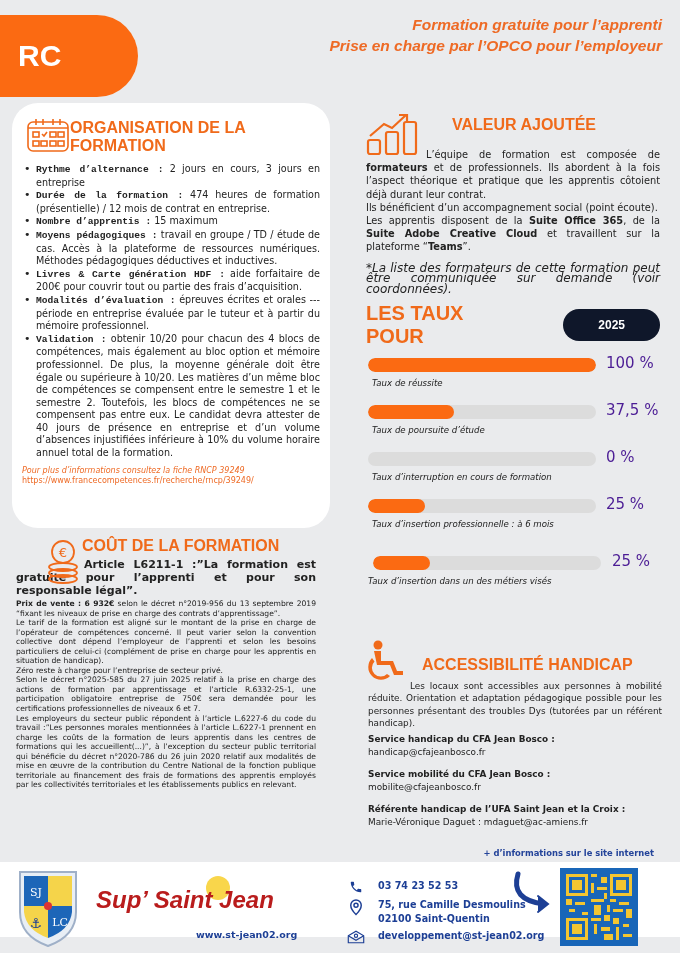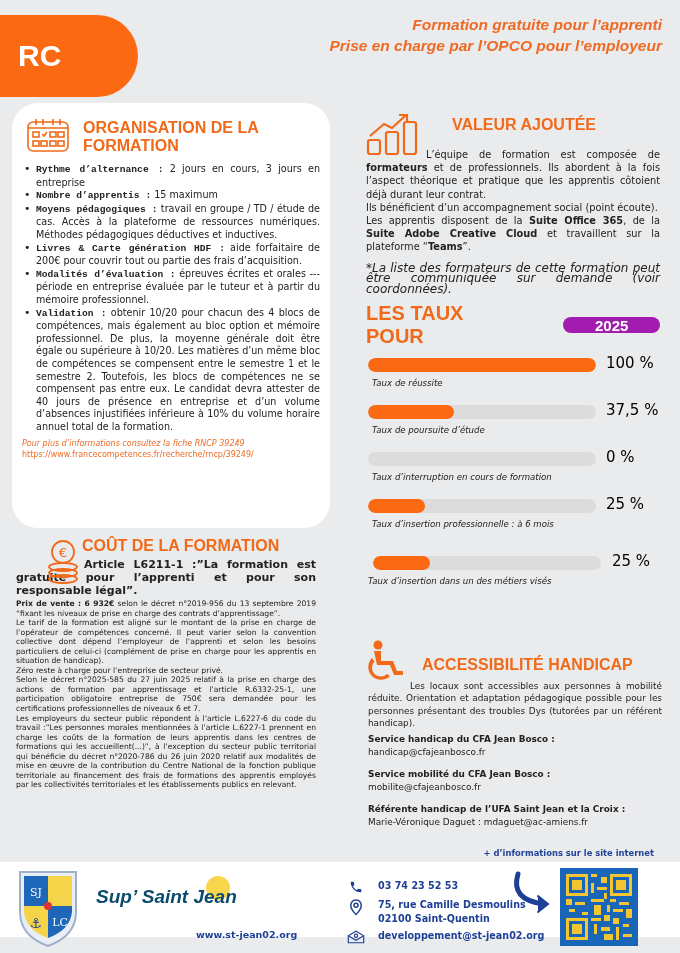--- a/index.html
+++ b/index.html
@@ -27,21 +27,21 @@
     
     .org-panel {
       position: absolute; left: 12px; top: 103px; width: 318px; height: 425px;
       background: #fff; border-radius: 26px;
       padding: 14px 10px 0 10px;
     }
     .section-title {
       font-family: "Liberation Sans", sans-serif; font-weight: bold;
       color: #f06a1a; font-size: 16px; letter-spacing: 0;
     }
-    .org-head { display: flex; align-items: center; gap: 13px; margin-left: 4px; }
+    .org-head { display: flex; align-items: center; gap: 0; margin-left: 4px; }
     .org-list { list-style: none; margin-top: 6px; }
     .org-list li {
       position: relative; padding-left: 14px; font-size: 9.6px; line-height: 12.6px;
       text-align: justify; margin-bottom: 0;
     }
     .org-list li::before {
       content: "•"; position: absolute; left: 2px; top: 0; font-size: 11px;
     }
     .org-list b { font-weight: bold; font-family: Liberation Mono, monospace; }
     .rncp { margin-top: 6px; font-size: 8px; line-height: 10.5px; color: #ee6a25; }
@@ -63,32 +63,32 @@
     .val-head { display: flex; align-items: flex-start; }
     .val-icon { width: 56px; height: 44px; }
     .val-title { margin-left: 30px; margin-top: 4px; }
     .val-text { font-size: 9.8px; line-height: 13.2px; text-align: justify; }
     .val-text p { margin: 0; }
     .note { margin-top: 9px; font-size: 12px; line-height: 10.5px; font-style: italic; text-align: justify; }
 
     .rates-head { margin-top: 8px; display: flex; align-items: center; }
     .rates-head .section-title { font-size: 20px; }
     .year-pill {
-      margin-left: 48px; width: 104px; height: 16px; border-radius: 16px;
-      background: #a21caf; color: #fff; font-weight: bold; font-size: 15px;
+      margin-left: 48px; width: 104px; height: 32px; border-radius: 16px;
+      background: #0f172a; color: #fff; font-weight: bold; font-size: 12px;
       display: flex; align-items: center; justify-content: center;
       font-family: "Liberation Sans", sans-serif;
     }
     .rate { position: relative; height: 47px; }
     .rate-track {
       position: absolute; left: 2px; top: 6px; width: 228px; height: 14px;
       border-radius: 7px; background: #dcdcdc; overflow: hidden;
     }
     .rate-fill { height: 100%; background: #fb6a12; border-radius: 7px; }
-    .rate-val { position: absolute; left: 240px; top: 2px; font-size: 15px; color: #000000; }
+    .rate-val { position: absolute; left: 240px; top: 2px; font-size: 15px; color: #4c1d95; }
     .rate-label { position: absolute; left: 6px; top: 26px; font-size: 8.6px; font-style: italic; }
 
     
     .acc { position: absolute; left: 368px; top: 640px; width: 294px; }
     .acc-head { display: flex; align-items: flex-start; }
     .acc-title { margin-left: 16px; margin-top: 16px; }
     .acc-text { font-size: 8.9px; line-height: 12.3px; text-align: justify; }
     .acc-text .lead { text-indent: 42px; margin-top: -6px; }
     .contact { margin-top: 4px; font-size: 8.9px; line-height: 13px; }
     .contact b { font-weight: bold; }
@@ -96,21 +96,21 @@
     .more-info {
       position: absolute; right: 26px; top: 848px; font-size: 8.4px; font-weight: bold; color: #24449a;
     }
 
     
     .footer {
       position: absolute; left: 0; top: 862px; width: 680px; height: 75px; background: #fff;
     }
     .brand {
       position: absolute; left: 96px; top: 24px; font-family: "Liberation Sans", sans-serif;
-      font-weight: bold; font-style: italic; font-size: 19px; color: #0c4a6e;
+      font-weight: bold; font-style: italic; font-size: 24px; color: #b91c1c;
     }
     .brand-sun {
       position: absolute; left: 206px; top: 14px; width: 24px; height: 24px; border-radius: 50%;
       background: #f9d64b; z-index: 0;
     }
     .brand span { position: relative; z-index: 1; }
     .web { position: absolute; left: 196px; top: 67px; font-size: 9.5px; font-weight: bold; color: #1d3f95; }
     .fc { position: absolute; left: 346px; font-size: 9.6px; font-weight: bold; color: #1d3f95; display: flex; align-items: flex-start; }
     .fc .ic { width: 20px; display: inline-flex; justify-content: center; margin-right: 12px; }
     .qr {
@@ -143,20 +143,21 @@
         <rect x="7" y="24" width="6" height="5"></rect>
           <rect x="15" y="24" width="6" height="5"></rect>
           <rect x="24" y="24" width="6" height="5"></rect>
           <rect x="32" y="24" width="6" height="5"></rect>
       </svg>
     </span>
     <span class="section-title">ORGANISATION DE LA FORMATION</span>
   </div>
   <ul class="org-list">
     <li><b>Rythme d’alternance :</b><span> 2 jours en cours, 3 jours en entreprise</span></li>
+    <li><b>Durée de la formation :</b><span> 474 heures de formation (présentielle) / 12 mois de contrat en entreprise.</span></li>
     <li><b>Nombre d’apprentis :</b><span> 15 maximum</span></li>
     <li><b>Moyens pédagogiques :</b><span> travail en groupe / TD / étude de cas. Accès à la plateforme de ressources numériques. Méthodes pédagogiques déductives et inductives.</span></li>
     <li><b>Livres &amp; Carte génération HDF :</b><span> aide forfaitaire de 200€ pour couvrir tout ou partie des frais d’acquisition.</span></li>
     <li><b>Modalités d’évaluation :</b><span> épreuves écrites et orales --- période en entreprise évaluée par le tuteur et à partir du mémoire professionnel.</span></li>
     <li><b>Validation :</b><span> obtenir 10/20 pour chacun des 4 blocs de compétences, mais également au bloc option et mémoire professionnel. De plus, la moyenne générale doit être égale ou supérieure à 10/20. Les matières d’un même bloc de compétences se compensent entre le semestre 1 et le semestre 2. Toutefois, les blocs de compétences ne se compensent pas entre eux. Le candidat devra attester de 40 jours de présence en entreprise et d’un volume d’absences injustifiées inférieure à 10% du volume horaire annuel total de la formation.</span></li>
   </ul>
   <div class="rncp">
     <div class="ital">Pour plus d’informations consultez la fiche RNCP 39249</div>
     <div>https://www.francecompetences.fr/recherche/rncp/39249/</div>
   </div>

